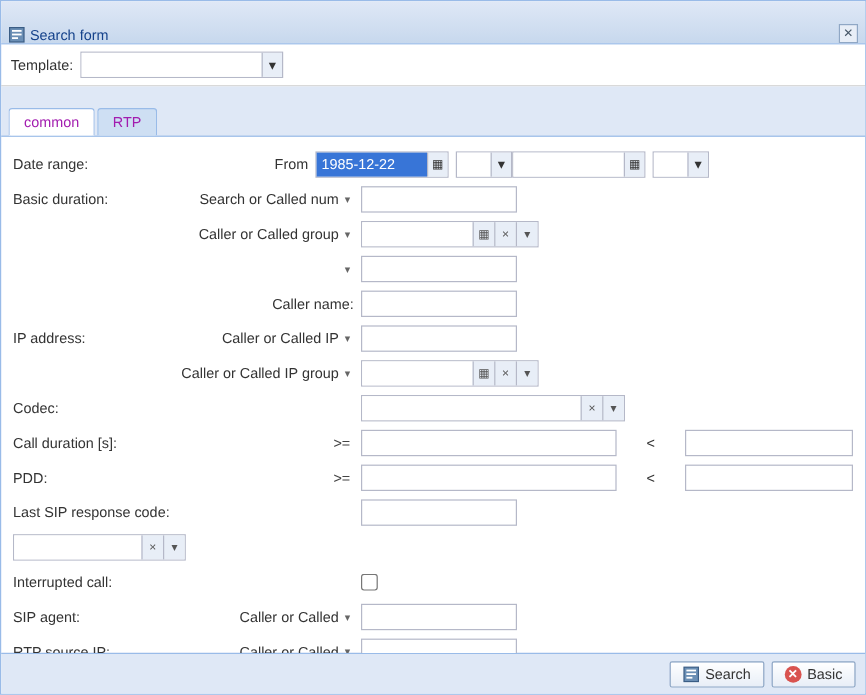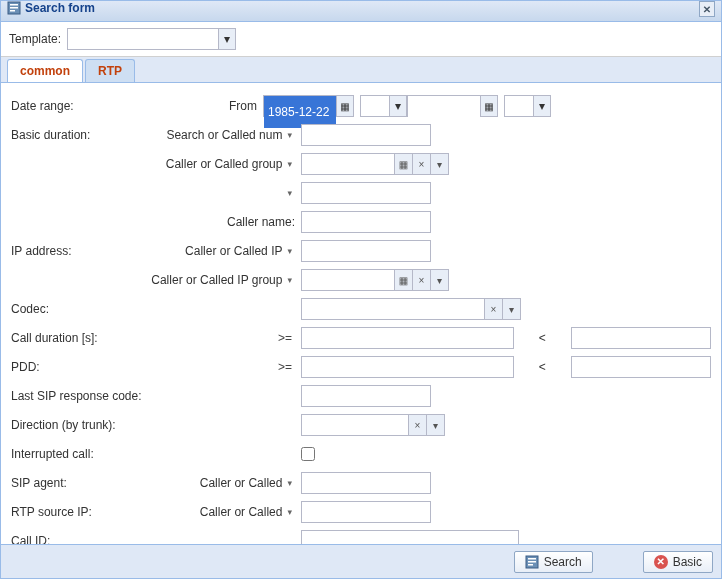--- a/index.html
+++ b/index.html
@@ -1,43 +1,43 @@
 <!DOCTYPE html>
 <html><head>
 <meta charset="utf-8">
 <style>
 * { box-sizing: border-box; margin: 0; padding: 0; }
 body { font-family: Arial, Helvetica, sans-serif; font-size: 12px; color: #333; background: #fff; }
 .window { width: 722px; height: 579px; border: 1px solid #99bbe8; position: relative; display: flex; flex-direction: column; }
-.titlebar { background: linear-gradient(#dfe8f6, #c7d8ed); height: 21px; display: flex; align-items: flex-start; padding: 0 6px; border-bottom: 1px solid #99bbe8; font-weight: bold; color: #15428b; }
+.titlebar { background: linear-gradient(#dfe8f6, #c7d8ed); height: 36px; display: flex; align-items: flex-end; padding: 0 6px; border-bottom: 1px solid #99bbe8; font-weight: normal; color: #15428b; }
 .titlebar .icon { margin-right: 4px; }
 .close-x { margin-left: auto; width: 16px; height: 16px; border: 1px solid #8fa7c5; background: #e8eef7; display: flex; align-items: center; justify-content: center; font-size: 10px; color: #456; cursor: pointer; }
 .template-row { padding: 6px 8px; border-bottom: 1px solid #d0d0d0; display: flex; align-items: center; gap: 6px; }
 .combo { display: flex; border: 1px solid #b5b8c8; height: 22px; background: #fff; }
 .combo input { border: none; height: 20px; padding: 0 4px; outline: none; font-size: 12px; }
 .combo .trig { width: 17px; background: #e8eef7; border-left: 1px solid #b5b8c8; display: flex; align-items: center; justify-content: center; cursor: pointer; }
 .tabs { background: #dfe8f6; padding: 2px 6px 0 6px; display: flex; gap: 2px; border-bottom: 1px solid #99bbe8; }
-.tab { padding: 4px 12px; border: 1px solid #99bbe8; border-bottom: none; background: #cedff3; color: #c2410c; font-weight: bold; cursor: pointer; border-radius: 3px 3px 0 0; }
+.tab { padding: 4px 12px; border: 1px solid #99bbe8; border-bottom: none; background: #cedff3; color: #a21caf; font-weight: normal; cursor: pointer; border-radius: 3px 3px 0 0; margin-top: 16px; }
 .tab.active { background: #fff; }
 .form-body { flex: 1; overflow: auto; padding: 10px 10px 6px 10px; }
 .row { display: flex; align-items: center; min-height: 26px; margin-bottom: 3px; }
 .lbl { width: 112px; flex-shrink: 0; }
 .sublbl { width: 178px; text-align: right; padding-right: 6px; flex-shrink: 0; display: flex; align-items: center; justify-content: flex-end; gap: 2px; }
 .chev { font-size: 9px; color: #666; cursor: pointer; padding: 0 3px; }
 .txt { border: 1px solid #b5b8c8; height: 22px; padding: 0 4px; font-size: 12px; }
 .date-wrap { display: flex; border: 1px solid #b5b8c8; height: 22px; }
-.date-wrap input { border: none; width: 72px; padding: 16px 4px; font-size: 12px; outline: none; }
+.date-wrap input { border: none; width: 92px; padding: 4px 4px; font-size: 12px; outline: none; }
 .date-wrap input.sel { background: #3875d7; color: #fff; }
 .date-wrap .cal { width: 17px; background: #e8eef7; border-left: 1px solid #b5b8c8; display: flex; align-items: center; justify-content: center; cursor: pointer; font-size: 10px; }
 .grp { display: flex; border: 1px solid #b5b8c8; height: 22px; background: #fff; }
 .grp input { border: none; outline: none; height: 20px; padding: 0 4px; font-size: 12px; }
 .grp .btn { width: 18px; border-left: 1px solid #b5b8c8; background: #e8eef7; display: flex; align-items: center; justify-content: center; cursor: pointer; font-size: 10px; color: #555; }
 .op { width: 20px; text-align: center; color: #444; }
 .toolbar { border-top: 1px solid #99bbe8; background: #dfe8f6; height: 34px; display: flex; align-items: center; justify-content: flex-end; padding: 0 8px; gap: 6px; }
-.tbtn { display: flex; align-items: flex-end; gap: 5px; border: 1px solid #8fa7c5; background: linear-gradient(#fff,#e8eef7); padding: 3px 10px; font-size: 12px; cursor: pointer; border-radius: 2px; margin-left: 44px; }
+.tbtn { display: flex; align-items: flex-end; gap: 5px; border: 1px solid #8fa7c5; background: linear-gradient(#fff,#e8eef7); padding: 3px 10px; font-size: 12px; cursor: pointer; border-radius: 2px; }
 .tbtn .ic { width: 14px; height: 14px; display: flex; align-items: center; justify-content: center; }
 .red { color: #fff; background: #d9534f; border-radius: 50%; font-size: 10px; font-weight: bold; }
 svg { display: block; }
 input[type=checkbox] { width: 14px; height: 14px; }
 </style>
 </head>
 <body>
 
 <div class="window">
 
@@ -183,21 +183,20 @@
       <span style="width:58px;text-align:center">&lt;</span>
       <input class="txt" style="width: 140px;" value="">
     </div>
 
     <div class="row">
       <span class="lbl" style="width:290px">Last SIP response code:</span>
       <input class="txt" style="width: 130px;" value="">
     </div>
 
     <div class="row">
-      <span class="lbl" style="width:290px">Direction (by trunk):</span>
       <div class="grp">
         <input style="width: 106px;" value="">
         <div class="btn">×</div>
         <div class="btn">▾</div>
       </div>
     </div>
 
     <div class="row">
       <span class="lbl" style="width:290px">Interrupted call:</span>
       <input type="checkbox" style="">

